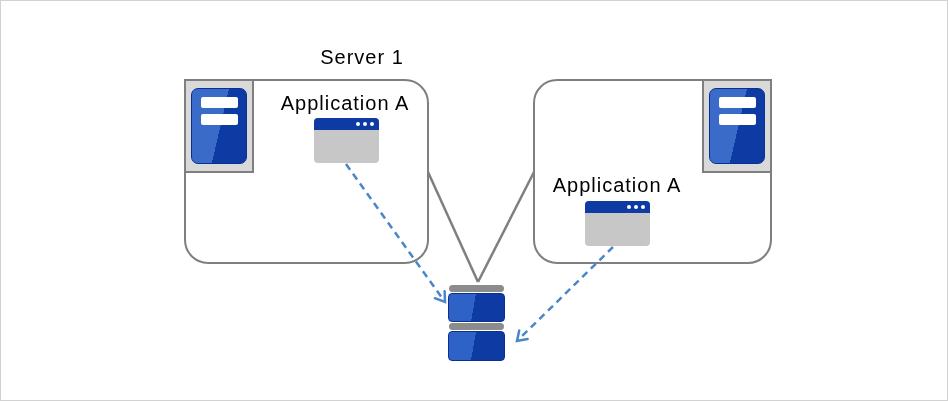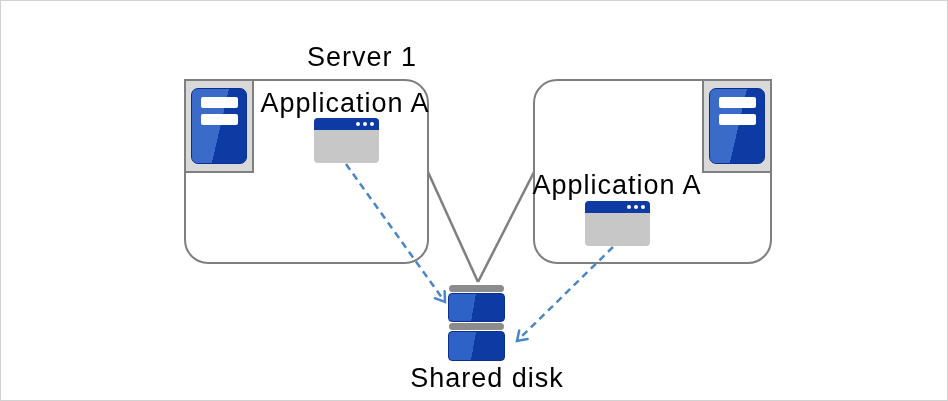--- a/index.html
+++ b/index.html
@@ -12,21 +12,21 @@
     overflow:hidden;
   }
   .overlay{
     position:absolute;left:0;top:0;z-index:10;pointer-events:none;
   }
   .gray-line{stroke:#7f7f7f;stroke-width:2.5;fill:none;}
   .dash-arrow{stroke:#4a86c8;stroke-width:2.5;fill:none;stroke-dasharray:7 5;}
   .label{
     position:absolute;z-index:4;
     transform:translate(-50%,-50%);
-    font-size:27px;letter-spacing:1px;color:#000;white-space:nowrap;
+    font-size:20px;letter-spacing:1px;color:#000;white-space:nowrap;
   }
   .box{
     position:absolute;z-index:1;
     background:#ffffff;
     border:2.5px solid #7f7f7f;
     border-radius:24px;
     box-sizing:border-box;
   }
   .icon-frame{
     position:absolute;z-index:2;
@@ -118,21 +118,20 @@
       <span class="dot d3"></span>
     </div>
   </div>
 
   <div class="disk">
     <div class="disk-cap cap1"></div>
     <div class="disk-body body1"></div>
     <div class="disk-cap cap2"></div>
     <div class="disk-body body2"></div>
   </div>
-  <div class="label" style="left:486px;top:377px;">Shared disk</div>
 
   <svg class="overlay" width="946" height="399" viewBox="0 0 946 399">
     <defs>
       <marker id="openArrow" markerWidth="26" markerHeight="26" refX="13" refY="13" orient="auto" markerUnits="userSpaceOnUse" style="overflow:visible">
         <path d="M4,7 L13,13 L4,19" fill="none" stroke="#4a86c8" stroke-width="2.5" stroke-linecap="round"></path>
       </marker>
     </defs>
     <path class="gray-line" d="M427,171 L477,281"></path>
     <path class="gray-line" d="M533,171 L477,281"></path>
     <path class="dash-arrow" d="M345,163 L444,301" marker-end="url(#openArrow)"></path>

